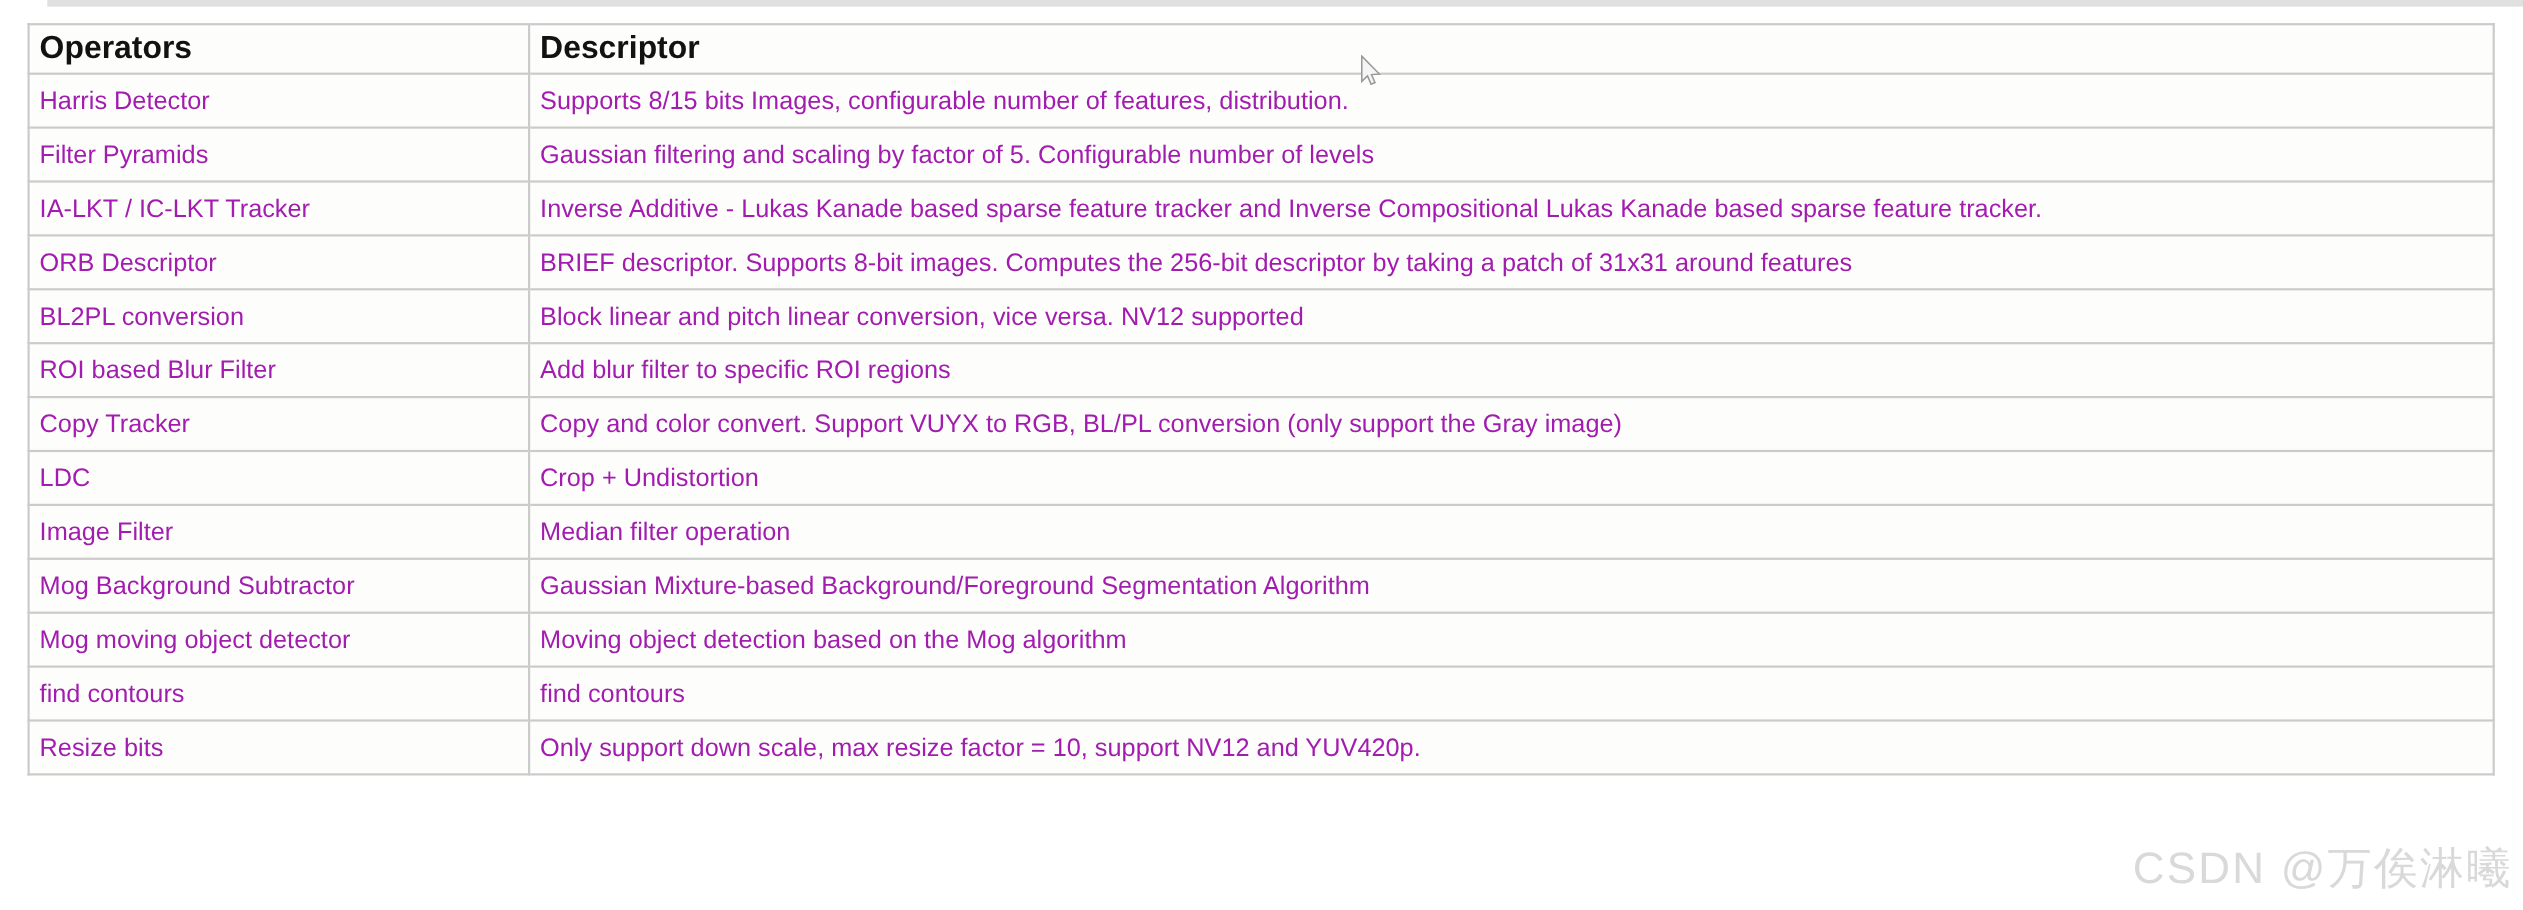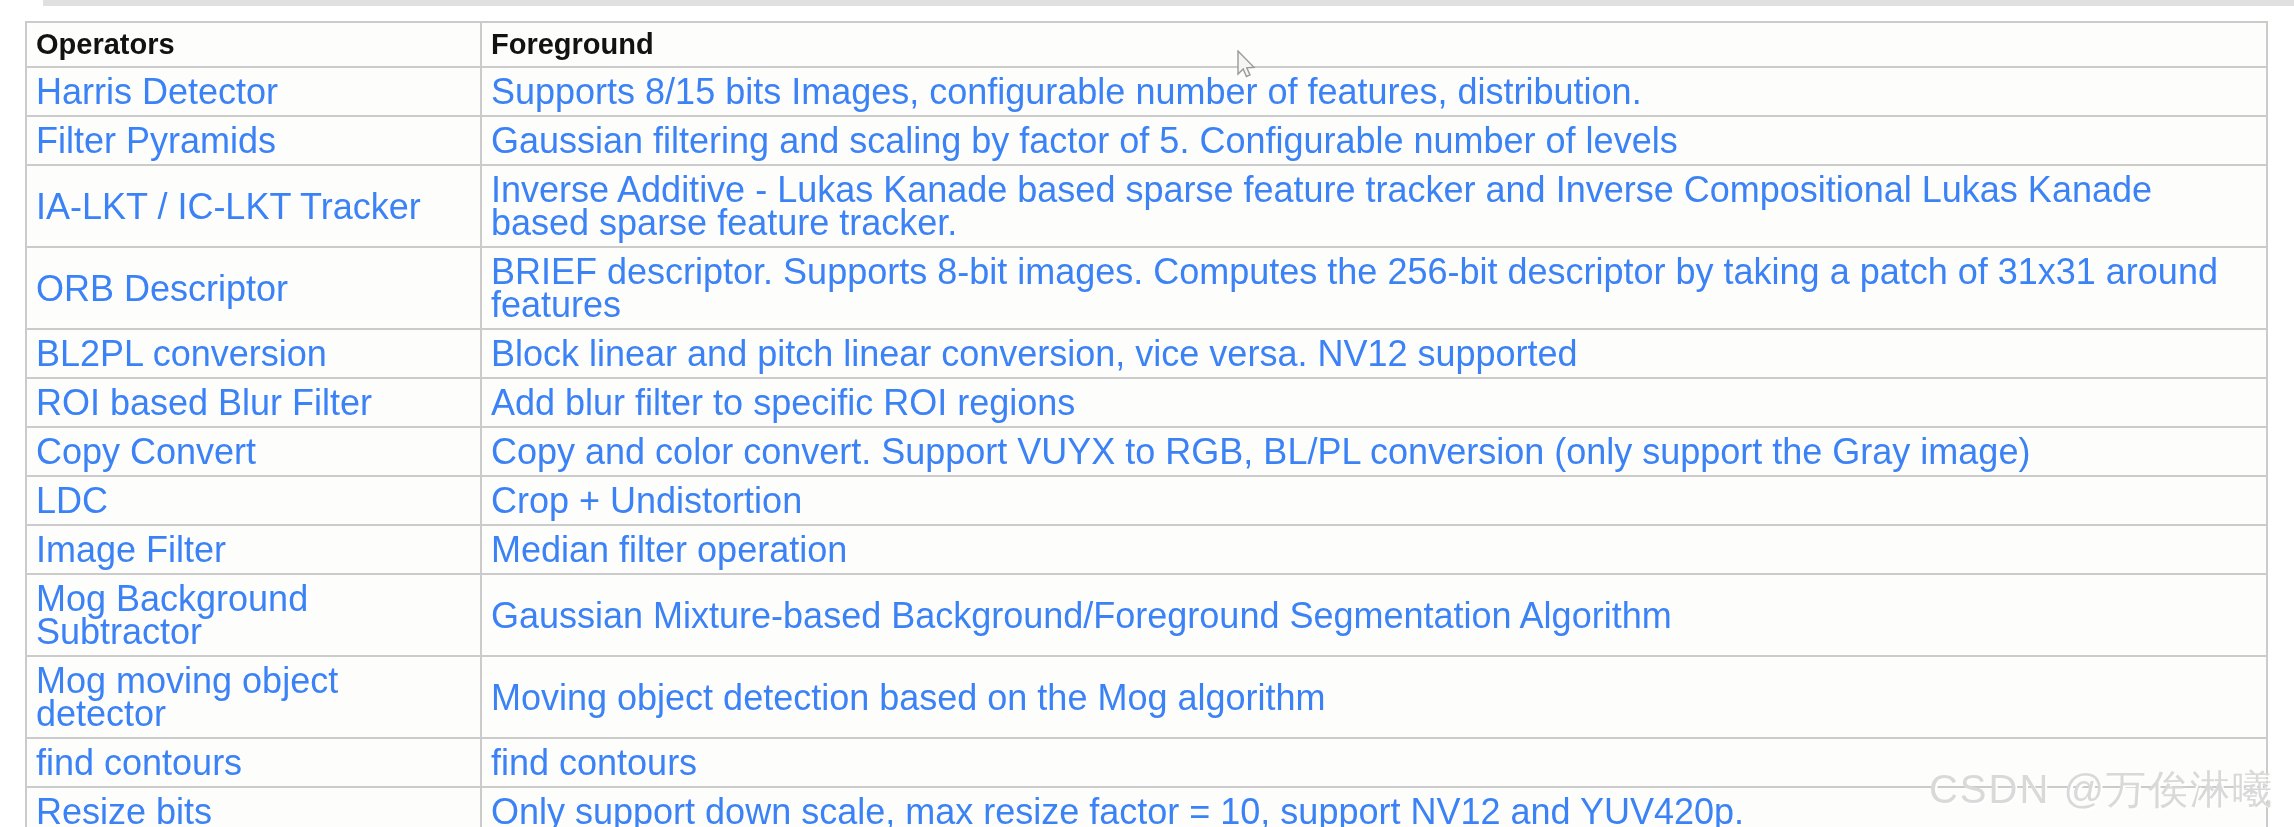--- a/index.html
+++ b/index.html
@@ -33,38 +33,38 @@
     width: 2243px;
     border-collapse: collapse;
     table-layout: fixed;
     background: #fdfdfb;
   }
   table.operators-table col.col-operators { width: 455px; }
   table.operators-table th,
   table.operators-table td {
     border: 2px solid #cbcbcb;
     padding: 7px 16px 7px 9px;
-    font-size: 36px;
+    font-size: 23px;
     line-height: 33px;
-    color: #3b82f6;
+    color: #a21caf;
     text-align: left;
     vertical-align: middle;
     word-wrap: break-word;
   }
   table.operators-table th {
     font-weight: bold;
     color: #121212;
     font-size: 29px;
     padding-top: 5px;
     padding-bottom: 5px;
   }
   .watermark {
     position: absolute;
     top: 762px;
-    right: 20px;
+    right: 10px;
     font-size: 40px;
     letter-spacing: 2px;
     color: #d9d9d9;
     text-shadow: 2px 2px 0 #ffffff;
     z-index: 5;
     white-space: nowrap;
   }
   .cursor {
     position: absolute;
     left: 1236px;
@@ -80,21 +80,21 @@
   <div class="top-strip"></div>
 
   <table class="operators-table">
     <colgroup>
       <col class="col-operators">
       <col class="col-description">
     </colgroup>
     <thead>
       <tr>
         <th>Operators</th>
-        <th>Foreground</th>
+        <th>Descriptor</th>
       </tr>
     </thead>
     <tbody id="table-body">
         <tr>
           <td>Harris Detector</td>
           <td>Supports 8/15 bits Images, configurable number of features, distribution.</td>
         </tr>
         <tr>
           <td>Filter Pyramids</td>
           <td>Gaussian filtering and scaling by factor of 5. Configurable number of levels</td>
@@ -109,21 +109,21 @@
         </tr>
         <tr>
           <td>BL2PL conversion</td>
           <td>Block linear and pitch linear conversion, vice versa. NV12 supported</td>
         </tr>
         <tr>
           <td>ROI based Blur Filter</td>
           <td>Add blur filter to specific ROI regions</td>
         </tr>
         <tr>
-          <td>Copy Convert</td>
+          <td>Copy Tracker</td>
           <td>Copy and color convert. Support VUYX to RGB, BL/PL conversion (only support the Gray image)</td>
         </tr>
         <tr>
           <td>LDC</td>
           <td>Crop + Undistortion</td>
         </tr>
         <tr>
           <td>Image Filter</td>
           <td>Median filter operation</td>
         </tr>

